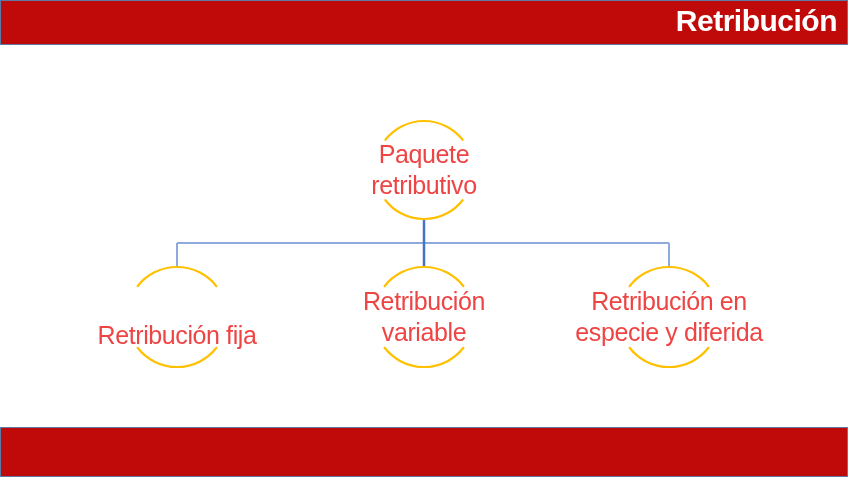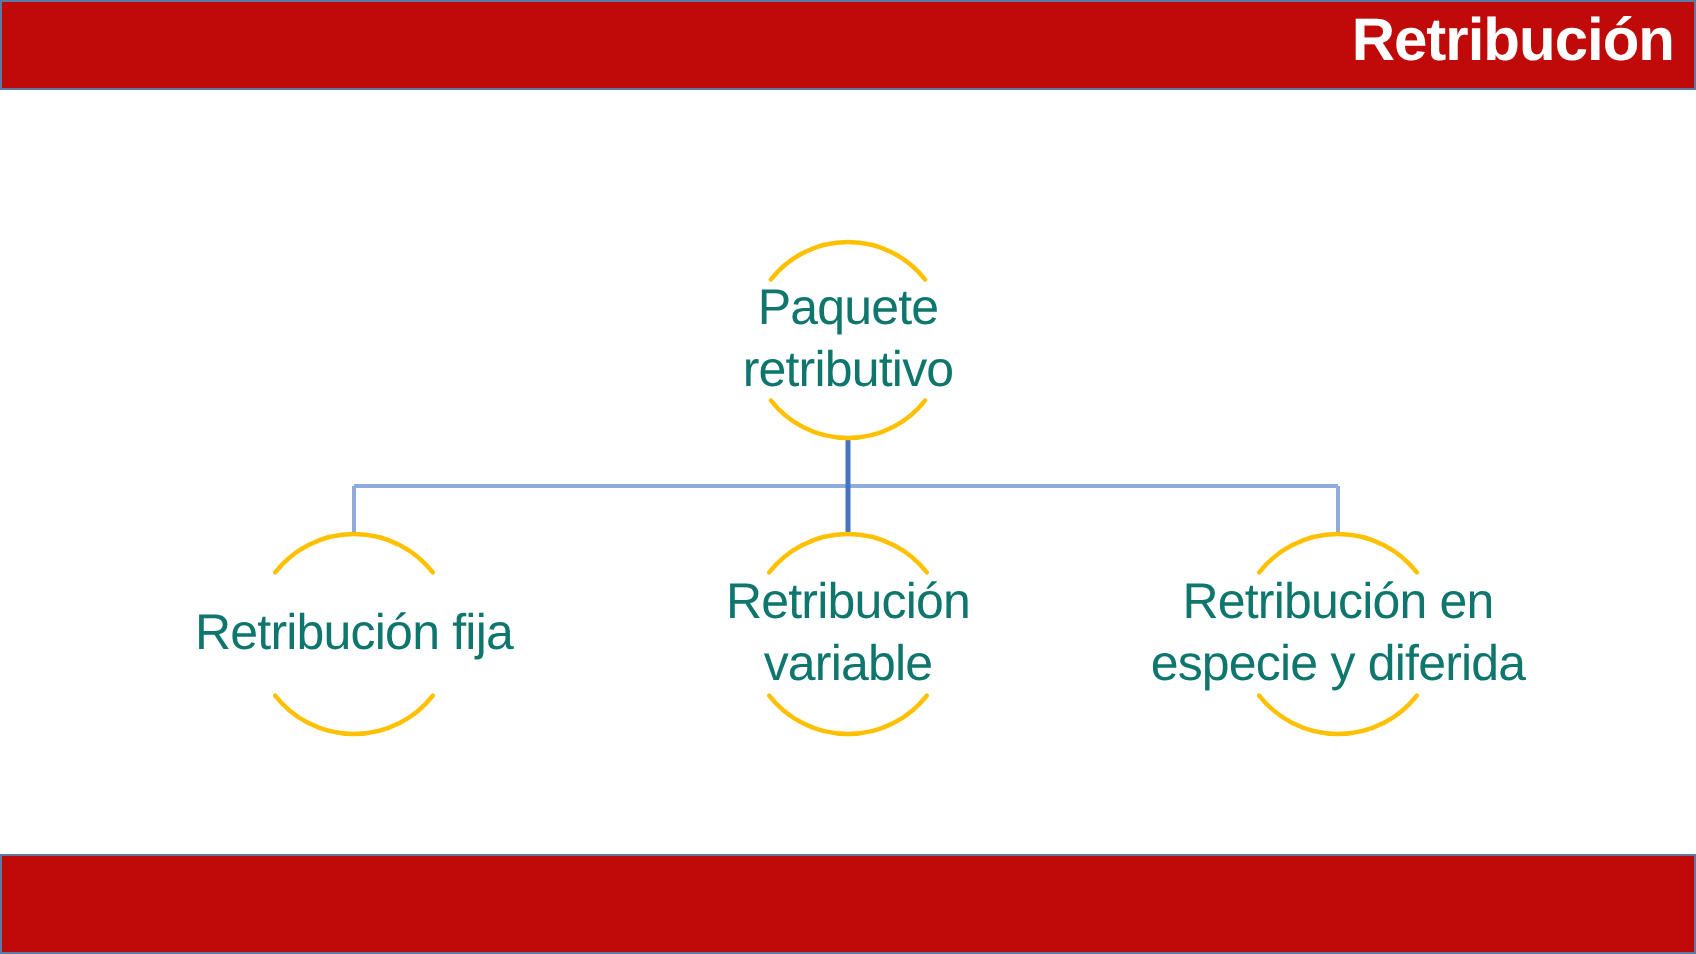--- a/index.html
+++ b/index.html
@@ -48,27 +48,27 @@
   .arc { fill: none; stroke: #ffc000; stroke-width: 2.2; stroke-linecap: round; }
   .connector { fill: none; stroke: #8faadc; stroke-width: 2; }
   .connector.accent { stroke: #4472c4; stroke-width: 2.5; }
 
   .node-label {
     position: absolute;
     transform: translate(-50%, -50%);
     width: max-content;
     text-align: center;
     white-space: pre-line;
-    color: #0f766e;
+    color: #ef4444;
     font-size: 25px;
     line-height: 31px;
     letter-spacing: -0.4px;
   }
   .node-label.root    { left: 424px; top: 170px; }
-  .node-label.child-1 { left: 177px; top: 317px; }
+  .node-label.child-1 { left: 177px; top: 335px; }
   .node-label.child-2 { left: 424px; top: 317px; }
   .node-label.child-3 { left: 669px; top: 317px; }
 </style>
 </head>
 <body>
 
 <div class="slide">
 
   <header class="band header">
     <h1 class="slide-title">Retribución</h1>

